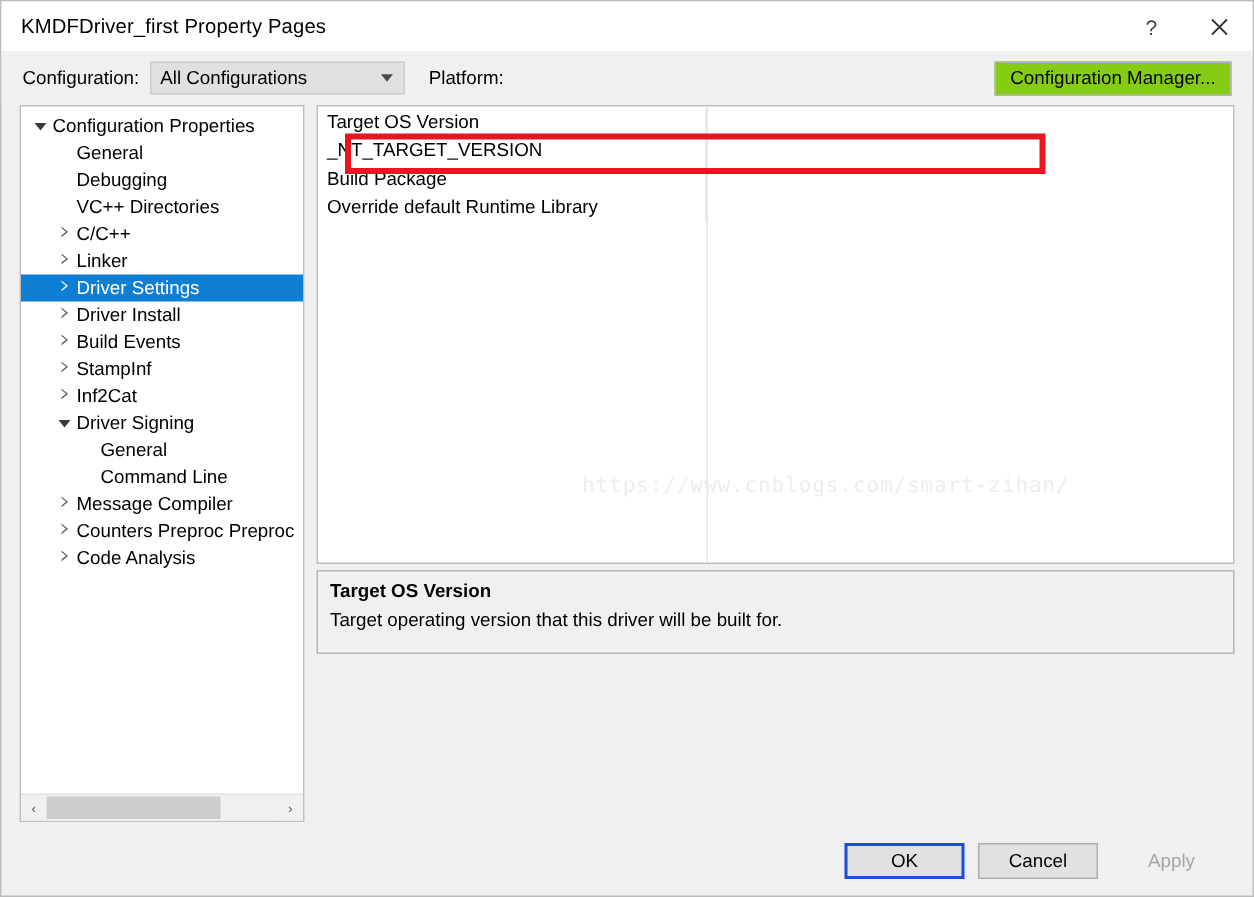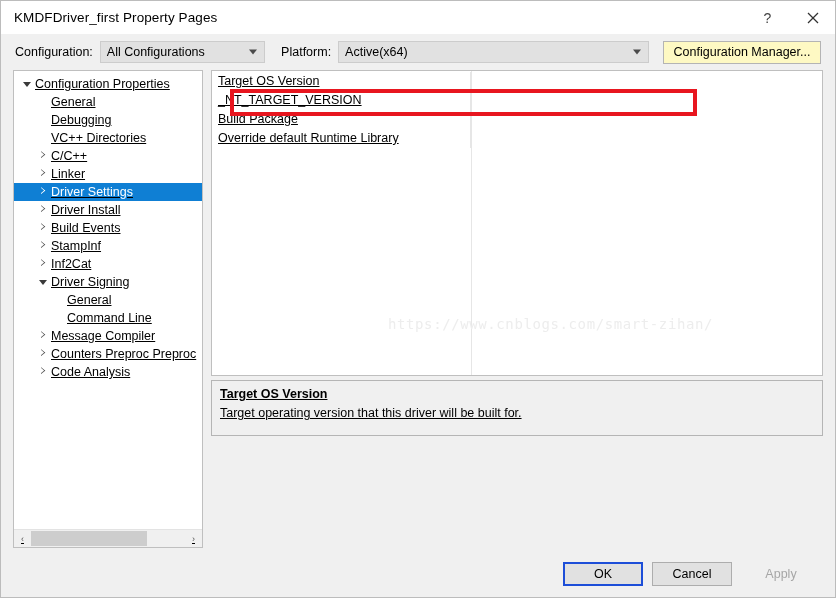--- a/index.html
+++ b/index.html
@@ -100,39 +100,38 @@
     right: 7px; top: 50%;
     transform: translateY(-50%);
     width: 0; height: 0;
     border-left: 4.5px solid transparent;
     border-right: 4.5px solid transparent;
     border-top: 5px solid #4a4a4a;
   }
   #cfg-manager-btn {
     height: 23px;
     min-width: 158px;
-    background: #fef9c3;
+    background: #84cc16;
     border: 1px solid #b4b4b4;
     box-sizing: border-box;
     font-size: 12.5px;
     color: #000;
     font-family: "Liberation Sans", sans-serif;
     cursor: default;
     padding: 0 8px;
     margin-left: auto;
   }
 
   
   #body-area {
     flex: 1 1 auto;
     display: flex;
     padding: 0 12px 0 12px;
     box-sizing: border-box;
     position: relative;
-    text-decoration: underline;
   }
 
   
   #tree-panel {
     width: 190px;
     flex: 0 0 auto;
     background: #ffffff;
     border: 1px solid #bfbfbf;
     box-sizing: border-box;
     display: flex;
@@ -382,24 +381,20 @@
     </div>
   </div>
 
   <div id="configbar">
     <span class="cfg-label">Configuration:</span>
     <div class="combo wide1">
       <span>All Configurations</span>
       <span class="arrow"></span>
     </div>
     <span class="cfg-label">Platform:</span>
-    <div class="combo wide2">
-      <span>Active(x64)</span>
-      <span class="arrow"></span>
-    </div>
     <button id="cfg-manager-btn">Configuration Manager...</button>
   </div>
 
   <div id="body-area">
 
     <div id="tree-panel">
       <div id="tree">
           <div class="tree-row">
             <span style="display: inline-block; flex: 0 0 auto; width: 6px;"></span>
             <span class="tw-exp"><span class="tri-down"></span></span>

